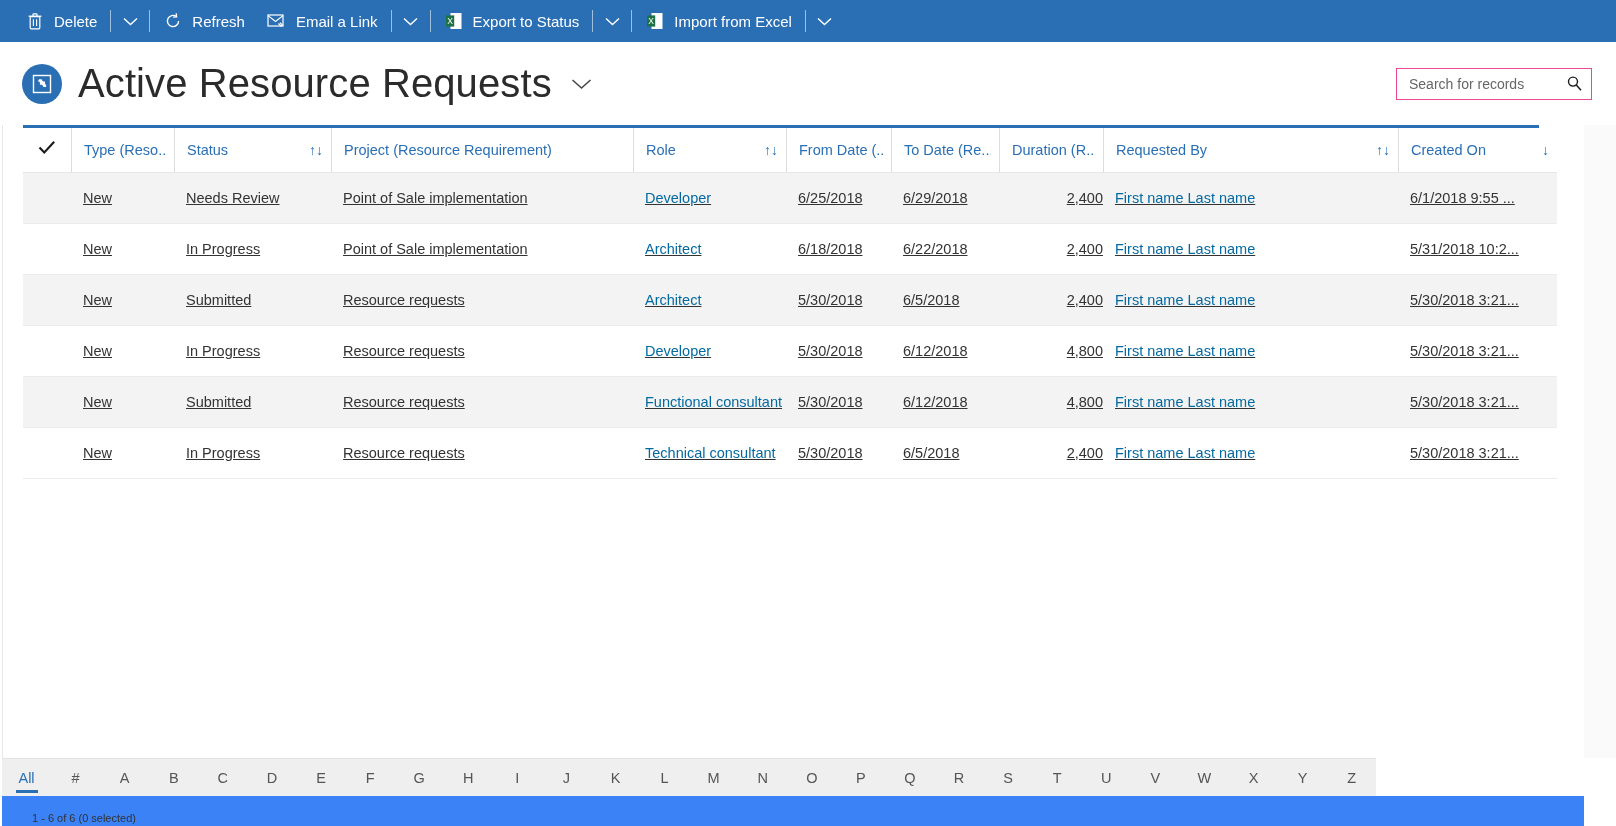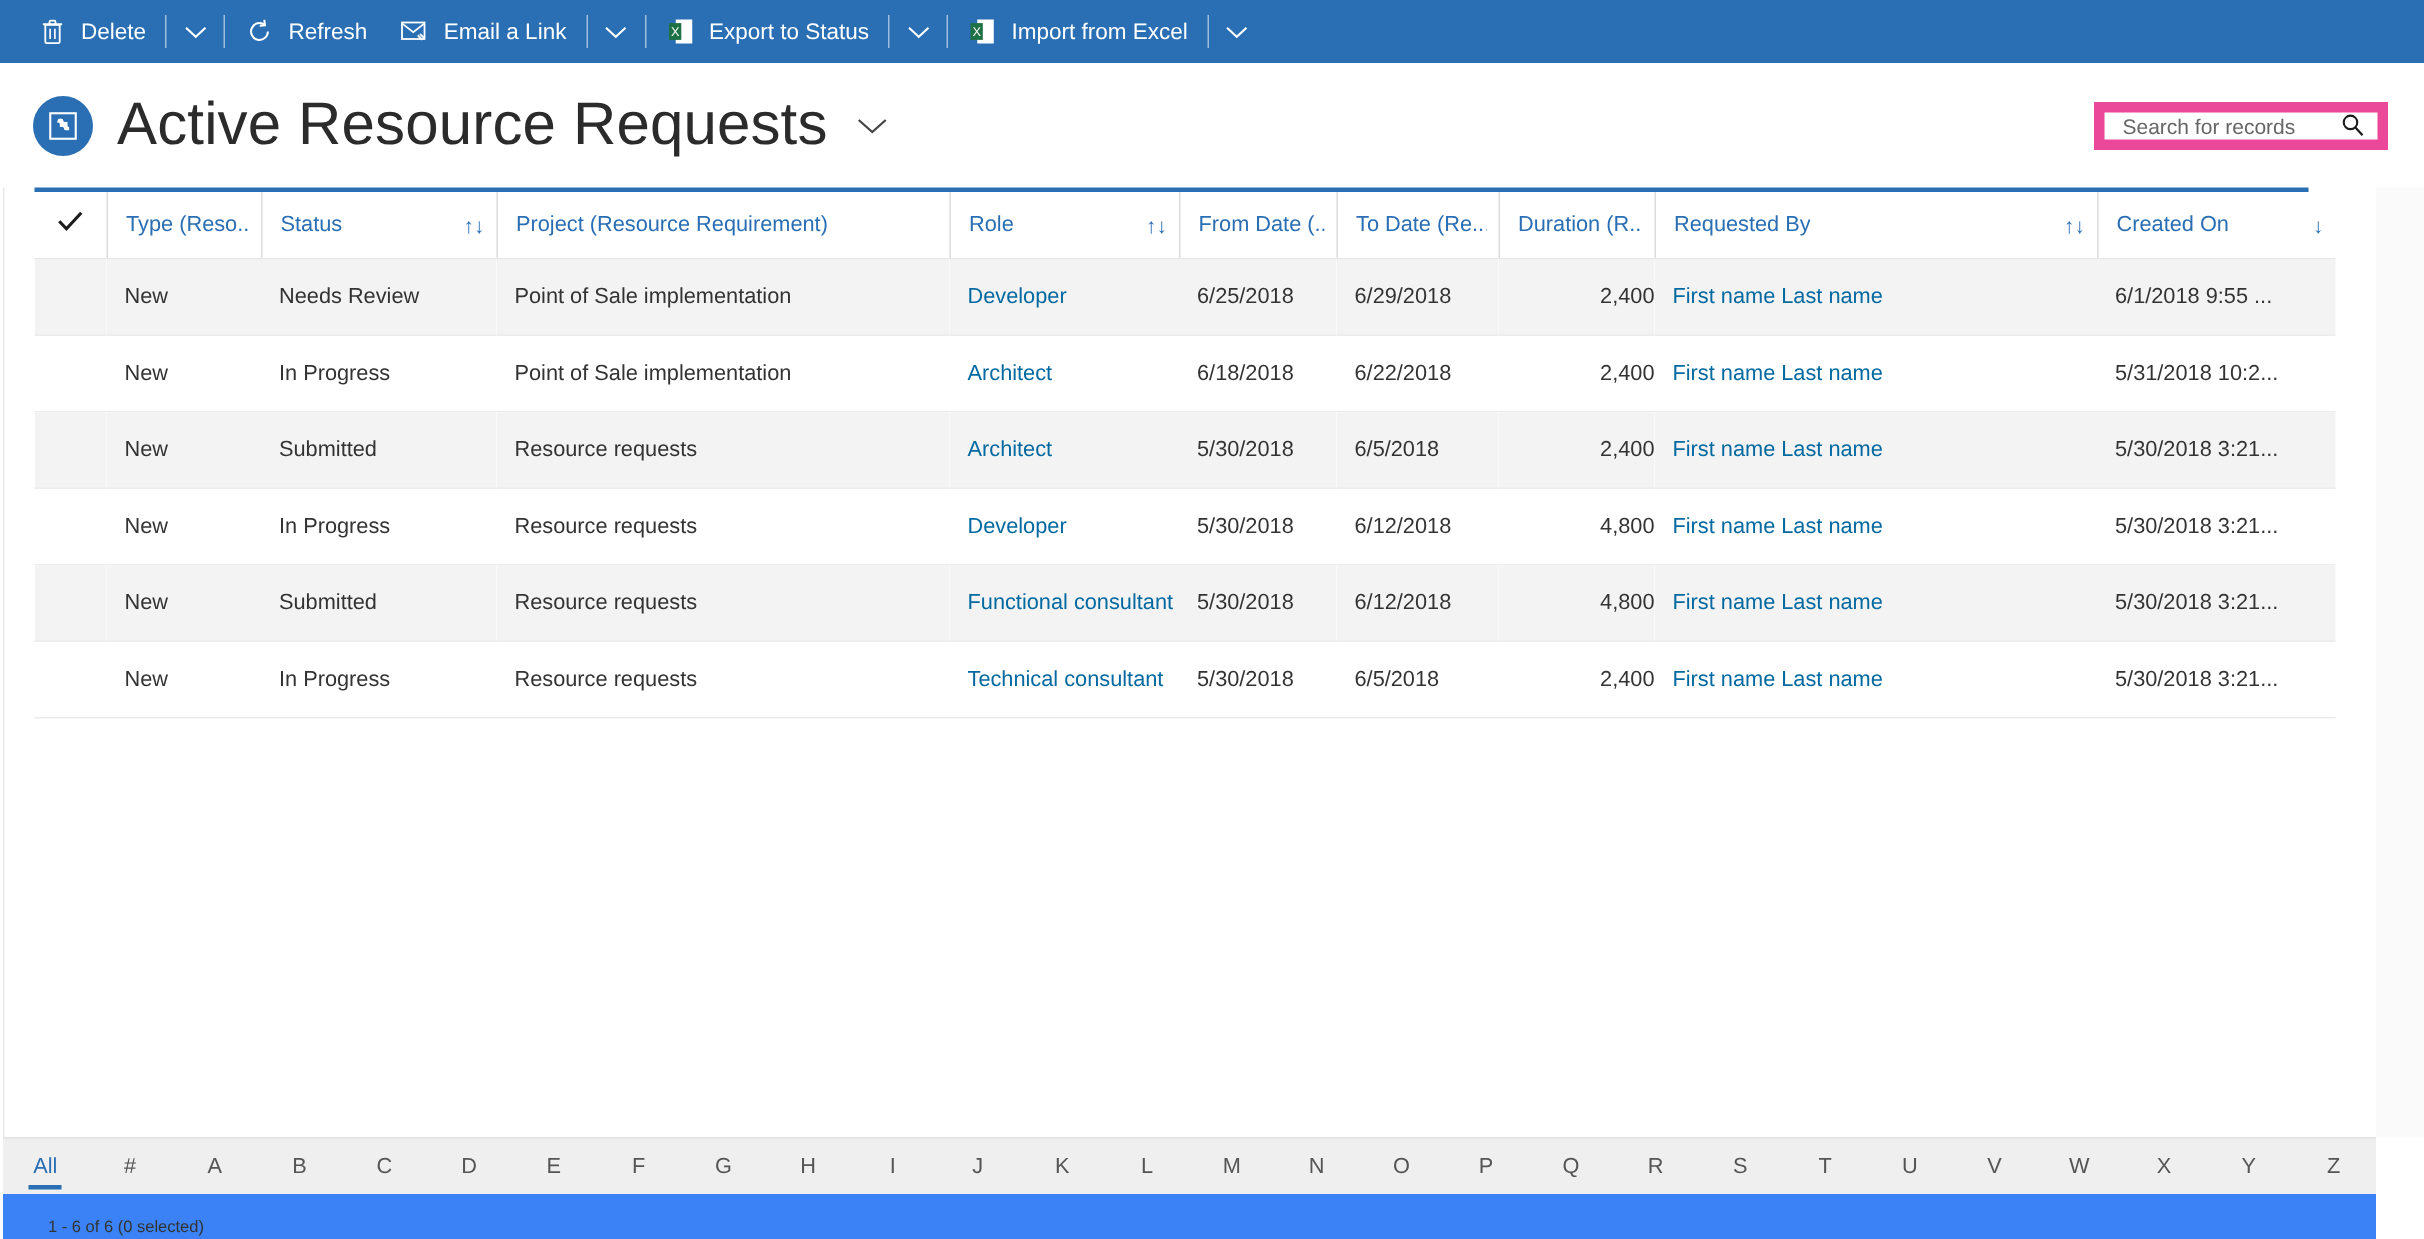--- a/index.html
+++ b/index.html
@@ -95,21 +95,21 @@
     margin-left: 19px;
     display: inline-flex;
     align-items: center;
     cursor: pointer;
     color: #444;
   }
   .header-spacer { flex: 1 1 auto; }
   .search-box {
     width: 196px;
     height: 32px;
-    border: 7px solid #ec4899;
+    border: 1px solid #ec4899;
     background: #ffffff;
     display: flex;
     align-items: center;
     padding: 0 8px 0 10px;
     box-sizing: border-box;
   }
   .search-box input {
     border: none;
     outline: none;
     flex: 1;
@@ -185,39 +185,40 @@
 
   table.grid td {
     height: 50px;
     font-size: 14.5px;
     color: #333333;
     padding: 0 0 0 12px;
     vertical-align: middle;
     border: none;
     white-space: nowrap;
     overflow: hidden;
+    text-decoration: underline;
   }
   tr.row-alt td { background: #f3f3f3; }
   tr.row-norm td { background: #ffffff; }
   tr.grid-row { border-bottom: 1px solid #ececec; }
   td.num { text-align: right; padding-right: 18px; }
   td.link-cell a, a.cell-link {
     color: #0369a1;
     text-decoration: none;
     cursor: pointer;
     margin-top: 39px;
   }
   td.first-col { padding: 0; }
 
   
   .alpha-bar {
     position: absolute;
     left: 2px;
     top: 758px;
-    width: 1582px;
+    width: 1374px;
     height: 38px;
     background: #efefef;
     border-top: 1px solid #e2e2e2;
     display: flex;
     align-items: center;
     box-sizing: border-box;
   }
   .alpha-item {
     flex: 1 1 0;
     text-align: center;

